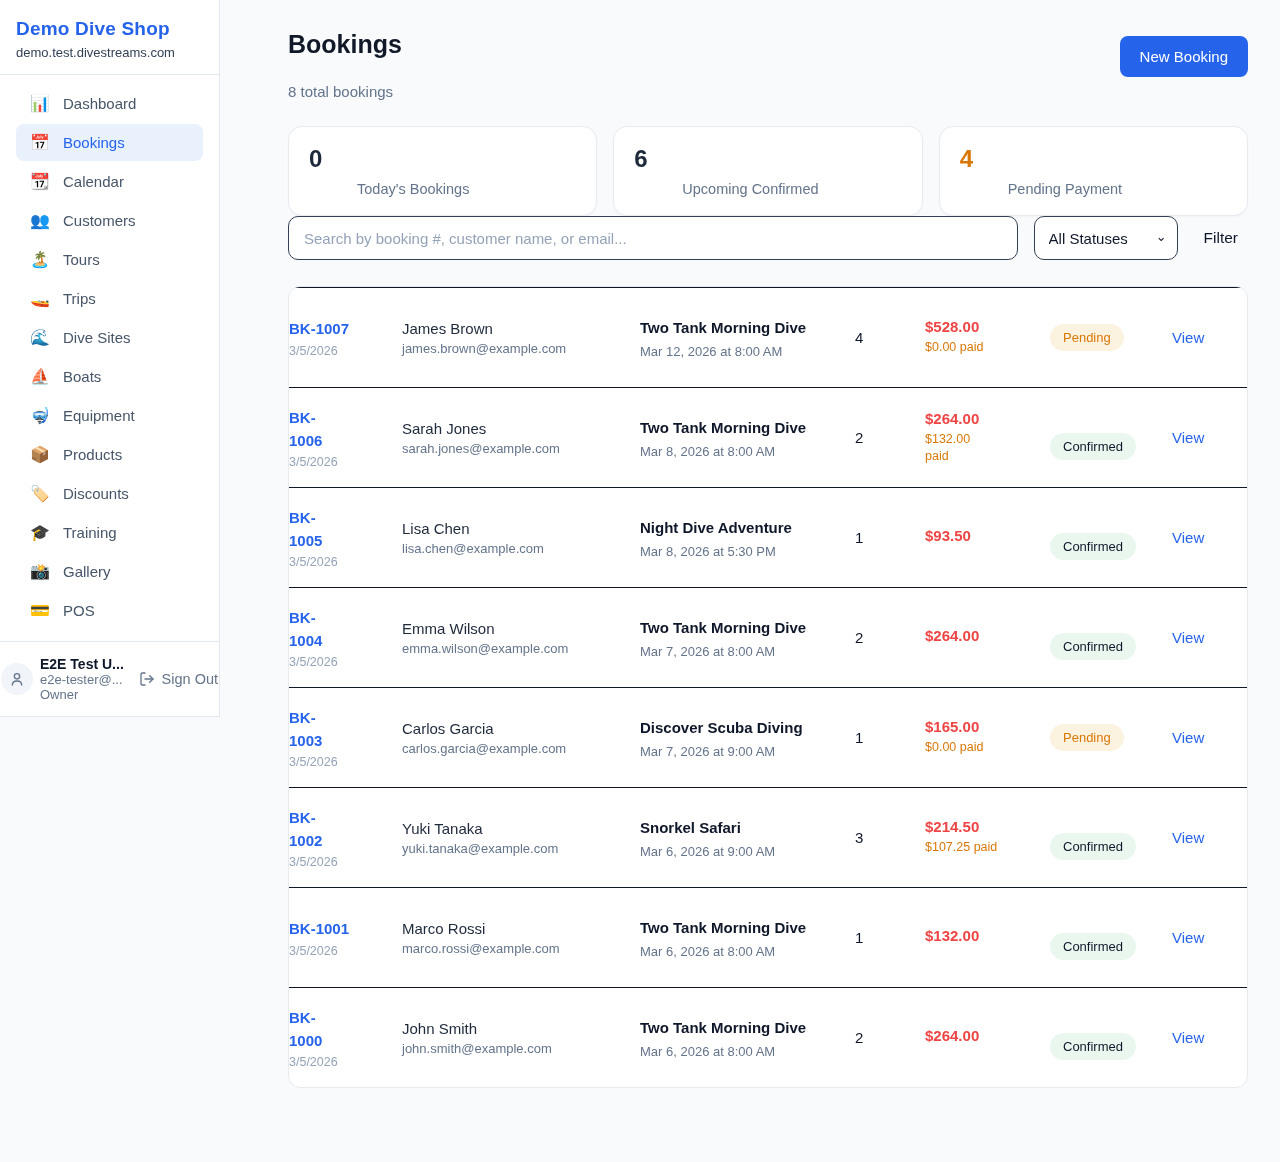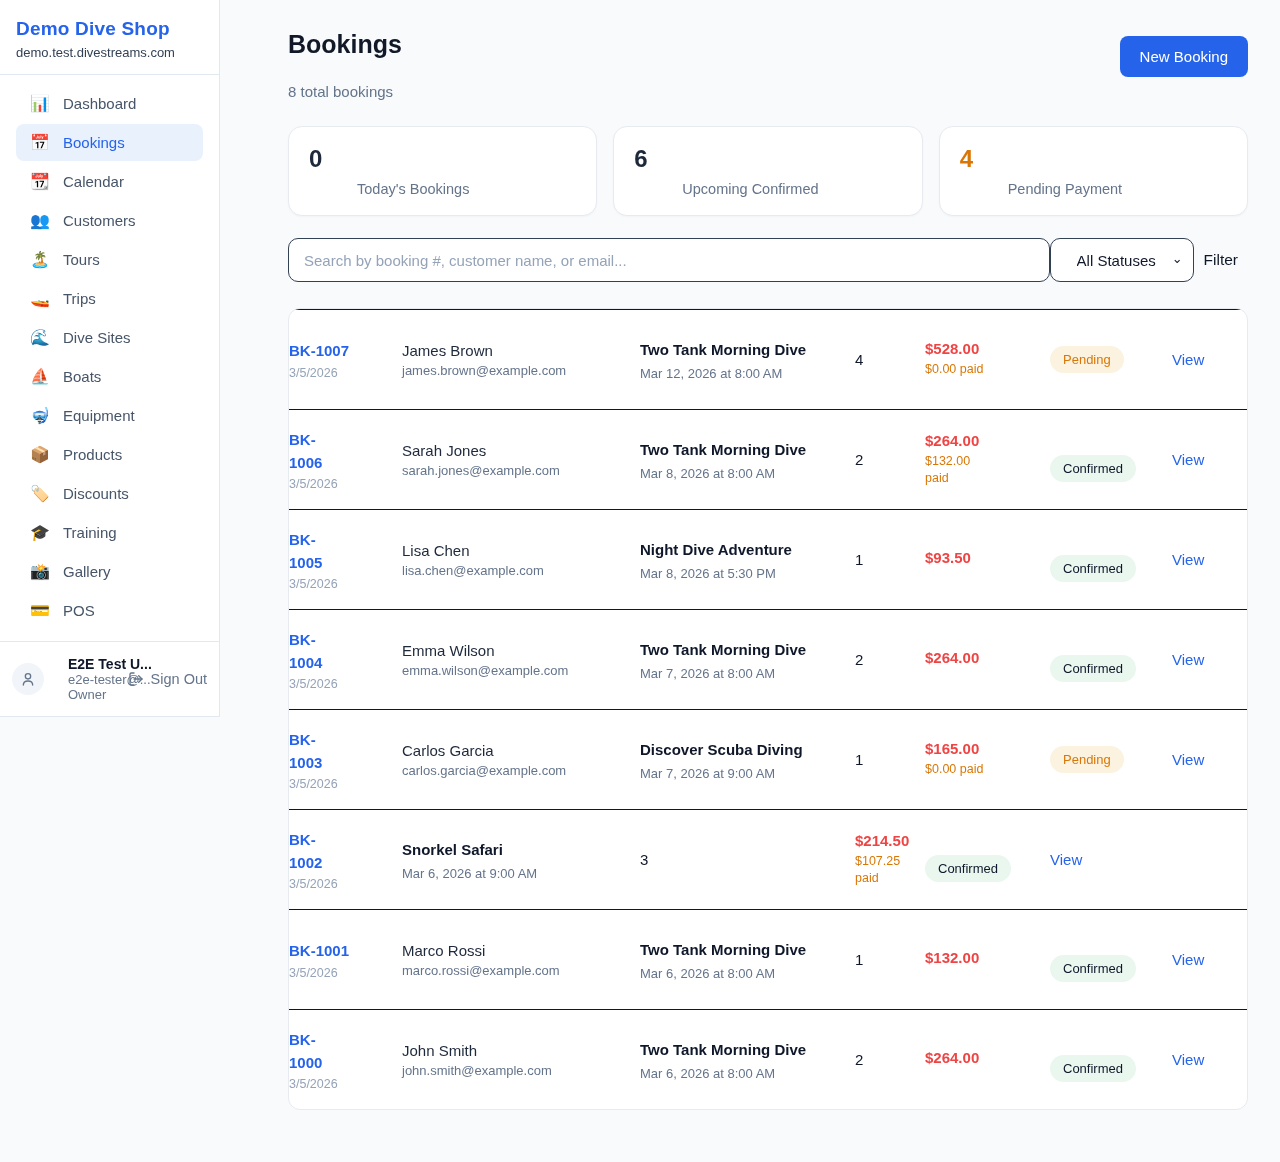--- a/index.html
+++ b/index.html
@@ -26,21 +26,21 @@
   .nav { padding: 10px 16px; }
   .nav-item {
     display: flex; align-items: center; gap: 13px;
     padding: 10px 14px; border-radius: 8px; margin-bottom: 2px;
     color: #475569; font-size: 15px; cursor: pointer;
   }
   .nav-item.active { background: #e9f1fd; color: #2563eb; font-weight: 500; }
   .nav-icon { width: 20px; font-size: 16px; line-height: 1; text-align: center; flex: none; }
   .user-box {
     border-top: 1px solid #e2e8f0;
-    padding: 14px 12px; display: flex; align-items: center; gap: 24px; justify-content: center;
+    padding: 14px 1px; display: flex; align-items: center; gap: 7px; justify-content: center;
   }
   .avatar {
     width: 32px; height: 32px; border-radius: 50%; background: #f1f5f9;
     display: flex; align-items: center; justify-content: center; flex: none;
   }
   .user-info { flex: 1; min-width: 0; }
   .user-name { font-size: 14px; font-weight: bold; color: #0f172a; white-space: nowrap; }
   .user-email, .user-role { font-size: 13px; color: #64748b; white-space: nowrap; }
   .signout { display: flex; align-items: center; gap: 7px; color: #64748b; font-size: 14.5px;
     background: none; border: none; cursor: pointer; font-family: inherit; flex: none; }
@@ -58,32 +58,32 @@
 
   .stats { display: flex; gap: 16px; margin-top: 26px; }
   .stat-card {
     flex: 1; background: #fff; border: 1px solid #e7ebf0; border-radius: 14px;
     padding: 18px 20px; box-shadow: 0 1px 2px rgba(16,24,40,.03);
   }
   .stat-value { font-size: 24px; font-weight: bold; color: #1e293b; }
   .stat-value.orange { color: #d97706; }
   .stat-label { font-size: 14.5px; color: #64748b; margin-top: 8px; margin-left: 48px; }
 
-  .filter-row { display: flex; align-items: center; margin-top: 22px; }
+  .filter-row { display: flex; align-items: center; gap: 16px; }
   .search-input {
     flex: 1; height: 44px; border: 1px solid #334155; border-radius: 10px;
     padding: 0 15px; font-size: 15px; font-family: inherit; color: #0f172a;
     background: #fff; outline: none;
   }
   .search-input::placeholder { color: #94a3b8; }
   .select-wrap { position: relative; flex: none; }
   .status-select {
     height: 44px; width: 144px; border: 1px solid #334155; border-radius: 10px;
     background: #fff; font-size: 15px; font-family: inherit; color: #0f172a;
-    padding: 0 30px 0 26px; appearance: none; -webkit-appearance: none; cursor: pointer;
+    padding: 0 30px 0 14px; appearance: none; -webkit-appearance: none; cursor: pointer;
   }
   .select-chevron {
     position: absolute; right: 11px; top: 50%; transform: translateY(-58%);
     font-size: 13px; color: #0f172a; pointer-events: none;
   }
   .btn-filter {
     background: none; border: none; font-size: 15.5px; color: #0f172a;
     font-family: inherit; cursor: pointer; padding: 6px 10px; flex: none;
   }
 
@@ -394,20 +394,24 @@
       </div>
     </div>
 
     <div class="tgrid trow">
       <div class="cell">
         <div class="bk-id">BK-
 1002</div>
         <div class="bk-date">3/5/2026</div>
       </div>
       <div class="cell">
+        <div class="cust-name">Yuki Tanaka</div>
+        <div class="cust-email">yuki.tanaka@example.com</div>
+      </div>
+      <div class="cell">
         <div class="trip-name">Snorkel Safari</div>
         <div class="trip-date">Mar 6, 2026 at 9:00 AM</div>
       </div>
       <div class="cell pax">3</div>
       <div class="cell">
         <div class="total">$214.50</div>
         <div class="paid">$107.25 paid</div>
       </div>
       <div class="cell">
         <span class="badge confirmed">Confirmed</span>

